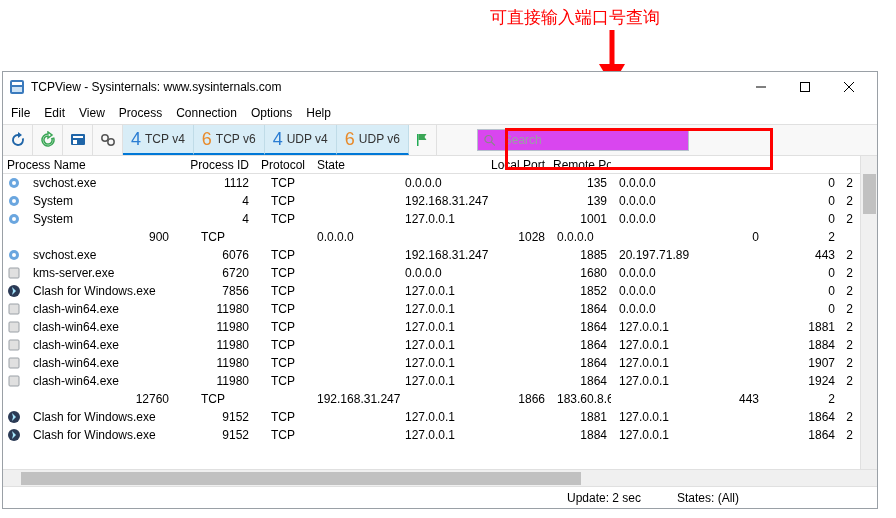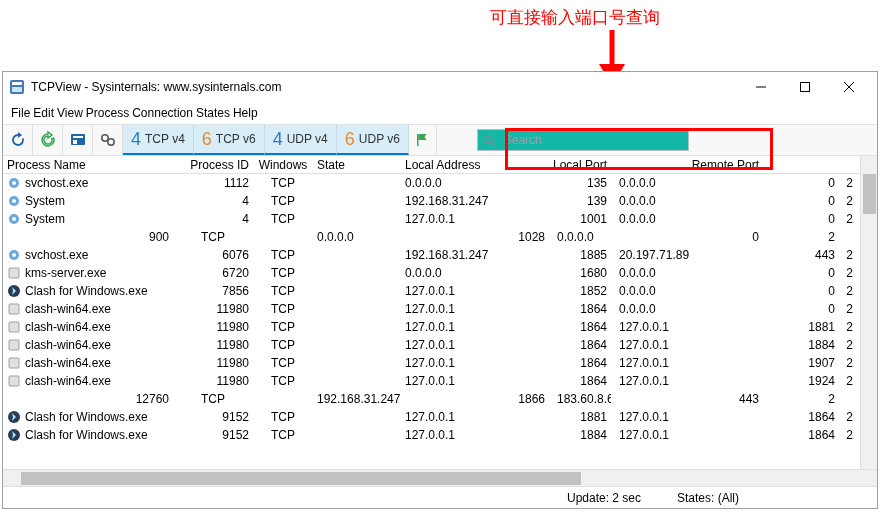--- a/index.html
+++ b/index.html
@@ -56,21 +56,21 @@
     display: flex;
     align-items: center;
     justify-content: center;
     color: #000;
   }
   .menubar {
     height: 22px;
     display: flex;
     align-items: center;
     padding: 0 8px;
-    gap: 3px;
+    gap: 14px;
     color: #000;
   }
   .menubar span { cursor: default; }
   .toolbar {
     height: 32px;
     display: flex;
     align-items: stretch;
     border-top: 1px solid #e0e0e0;
     border-bottom: 1px solid #e0e0e0;
     background: #f8f8f8;
@@ -115,21 +115,21 @@
   }
   .search-wrap {
     margin-left: 40px;
     display: flex;
     align-items: center;
   }
   .search-box {
     width: 212px;
     height: 22px;
     border: 1px solid #b6c0cc;
-    background: #14b8a6;
+    background: #d946ef;
     display: flex;
     align-items: center;
     padding: 0 6px;
     gap: 6px;
     color: #888;
   }
   .search-box input {
     border: none;
     outline: none;
     background: transparent;
@@ -155,21 +155,21 @@
   .headers {
     background: #fff;
     border-bottom: 1px solid #e0e0e0;
     color: #000;
   }
   .headers > div { padding: 0 4px; white-space:nowrap; overflow:hidden; }
   .row { color:#000; }
   .row:nth-child(even) { background:#fff; }
   .row > div { padding: 0 4px; white-space: nowrap; overflow: hidden; }
   .right { text-align: right; }
-  .pname { display:flex; align-items:center; gap:4px; padding-left:4px;}
+  .pname { display:flex; align-items:center; gap:12px; padding-left:4px;}
   .proc-icon { width:14px; height:14px; display:inline-block; flex-shrink:0;}
   .scroll-v {
     width: 17px;
     background: #f0f0f0;
     border-left: 1px solid #e0e0e0;
     position: relative;
   }
   .scroll-v .thumb {
     position: absolute;
     top: 18px;
@@ -241,21 +241,21 @@
       </div>
     </div>
   </div>
 
   <div class="menubar">
     <span>File</span>
     <span>Edit</span>
     <span>View</span>
     <span>Process</span>
     <span>Connection</span>
-    <span>States</span>
+    <span>Options</span>
     <span>Help</span>
   </div>
 
   <div class="toolbar">
     <div class="tbtn">
       <svg width="18" height="18" viewBox="0 0 18 18">
           <path d="M9 3a6 6 0 1 0 5.7 4.1l-1.8.6A4.1 4.1 0 1 1 9 4.9V7l4-3-4-3v2z" fill="#1f65a8"></path>
         </svg>
     </div>
     <div class="tbtn">
@@ -310,23 +310,22 @@
         <input type="text" placeholder="Search" style="">
       </div>
     </div>
   </div>
 
   <div class="grid">
     <div class="grid-inner">
       <div class="headers">
         <div>Process Name</div>
         <div class="right">Process ID</div>
-        <div style="text-align:center">Windows</div>
+        <div style="text-align:center">Protocol</div>
         <div>State</div>
-        <div>Local Address</div>
         <div class="right">Local Port</div>
         <div class="right">Remote Port</div>
         <div></div>
       </div>
       <div id="rows">
           <div class="row">
             <div class="pname">
               <span class="proc-icon"><svg viewBox="0 0 14 14">
                   <circle cx="7" cy="7" r="5" fill="#6aa6df"></circle>
                   <circle cx="7" cy="7" r="2" fill="#fff"></circle>

